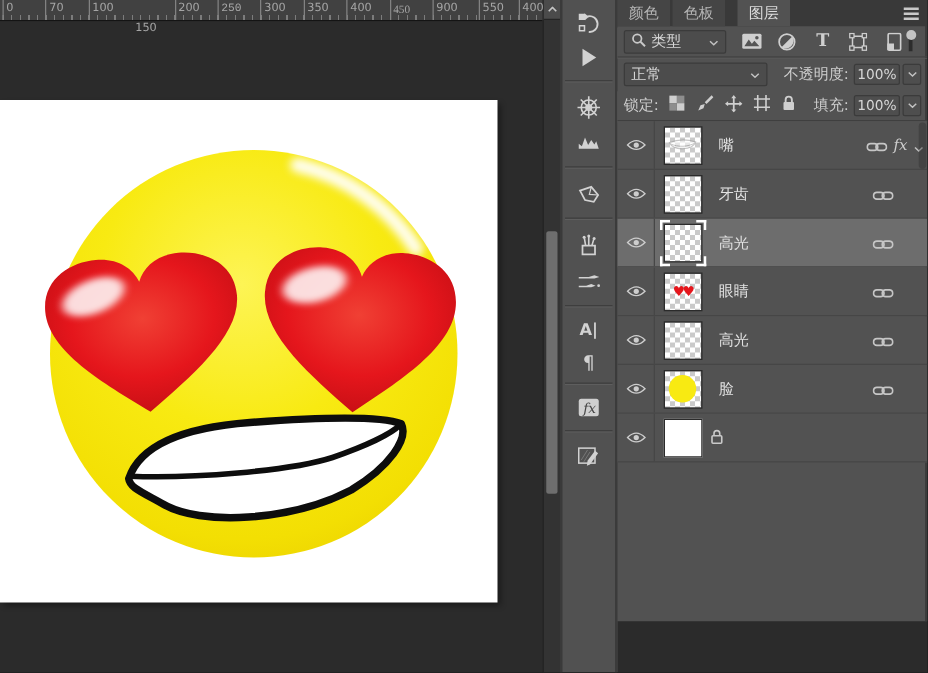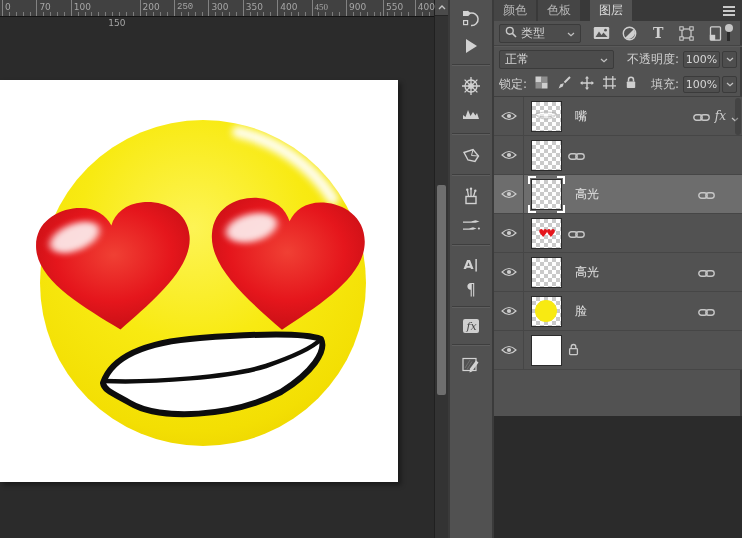--- a/index.html
+++ b/index.html
@@ -27,21 +27,21 @@
 
   
   #dock{position:absolute;left:448px;top:0;width:46px;height:538px;background:#515151;
         border-left:2px solid #3a3a3a;border-right:2px solid #3b3b3b}
   .dock-cell{position:absolute;left:0;width:100%;height:30px;display:flex;align-items:center;justify-content:center;color:#d2d2d2}
   .dock-sep{position:absolute;left:2px;right:2px;height:1px;background:#3e3e3e;box-shadow:0 1px 0 #5e5e5e}
   .dglyph{font-size:13px;font-weight:bold;color:#d2d2d2}
   .dglyph.para{font-size:15px;font-weight:normal}
 
   
-  #panel{position:absolute;left:494px;top:0;width:248px;height:416px;background:var(--panel-bg,#525252);
+  #panel{position:absolute;left:494px;top:0;width:248px;height:497px;background:var(--panel-bg,#525252);
          box-shadow:inset -2px 0 0 #3c3c3c}
   .tabbar{height:21px;background:#393939;display:flex;align-items:stretch}
   .tab{padding:0 9px;font-size:12px;line-height:21px;color:#b5b5b5;background:#454545;margin-right:2px}
   .tab.gap{margin-left:8px}
   .tab.active{background:var(--panel-bg,#525252);color:#dddddd}
   .panel-menu{margin-left:auto;margin-right:7px;align-self:center;display:flex;flex-direction:column;gap:2px}
   .panel-menu i{display:block;width:12px;height:2px;background:#c9c9c9}
 
   .hrow{display:flex;align-items:center;padding:0 5px;position:relative;font-size:12px;color:#cfcfcf}
   #filter-row{height:25px;border-bottom:1px solid #434343;box-shadow:0 1px 0 #5a5a5a}
@@ -412,20 +412,21 @@
         <div class="layer-row">
           <div class="eye-cell">
             <svg width="16" height="10" viewBox="0 0 16 10">
               <path d="M1,5 Q8,-2 15,5 Q8,12 1,5 Z" fill="none" stroke="#cdcdcd" stroke-width="1.1"></path>
               <circle cx="8" cy="5" r="2.1" fill="#cdcdcd"></circle>
             </svg>
           </div>
           <div class="thumb-cell">
             <div class="thumb checker"></div>
           </div>
+          <span class="lname">牙齿</span>
           <div class="ricons">
             <span><svg width="17" height="9" viewBox="0 0 17 9">
                 <g fill="none" stroke="#c6c6c6" stroke-width="1.4">
                   <rect x="0.8" y="1.8" width="8.4" height="5.4" rx="2.7"></rect>
                   <rect x="7.8" y="1.8" width="8.4" height="5.4" rx="2.7"></rect>
                 </g>
               </svg></span>
           </div>
         </div>
         <div class="layer-row selected">
@@ -458,20 +459,21 @@
             <svg width="16" height="10" viewBox="0 0 16 10">
               <path d="M1,5 Q8,-2 15,5 Q8,12 1,5 Z" fill="none" stroke="#cdcdcd" stroke-width="1.1"></path>
               <circle cx="8" cy="5" r="2.1" fill="#cdcdcd"></circle>
             </svg>
           </div>
           <div class="thumb-cell">
             <div class="thumb checker">
               <span class="thumb-hearts">♥♥</span>
             </div>
           </div>
+          <span class="lname">眼睛</span>
           <div class="ricons">
             <span><svg width="17" height="9" viewBox="0 0 17 9">
                 <g fill="none" stroke="#c6c6c6" stroke-width="1.4">
                   <rect x="0.8" y="1.8" width="8.4" height="5.4" rx="2.7"></rect>
                   <rect x="7.8" y="1.8" width="8.4" height="5.4" rx="2.7"></rect>
                 </g>
               </svg></span>
           </div>
         </div>
         <div class="layer-row">

